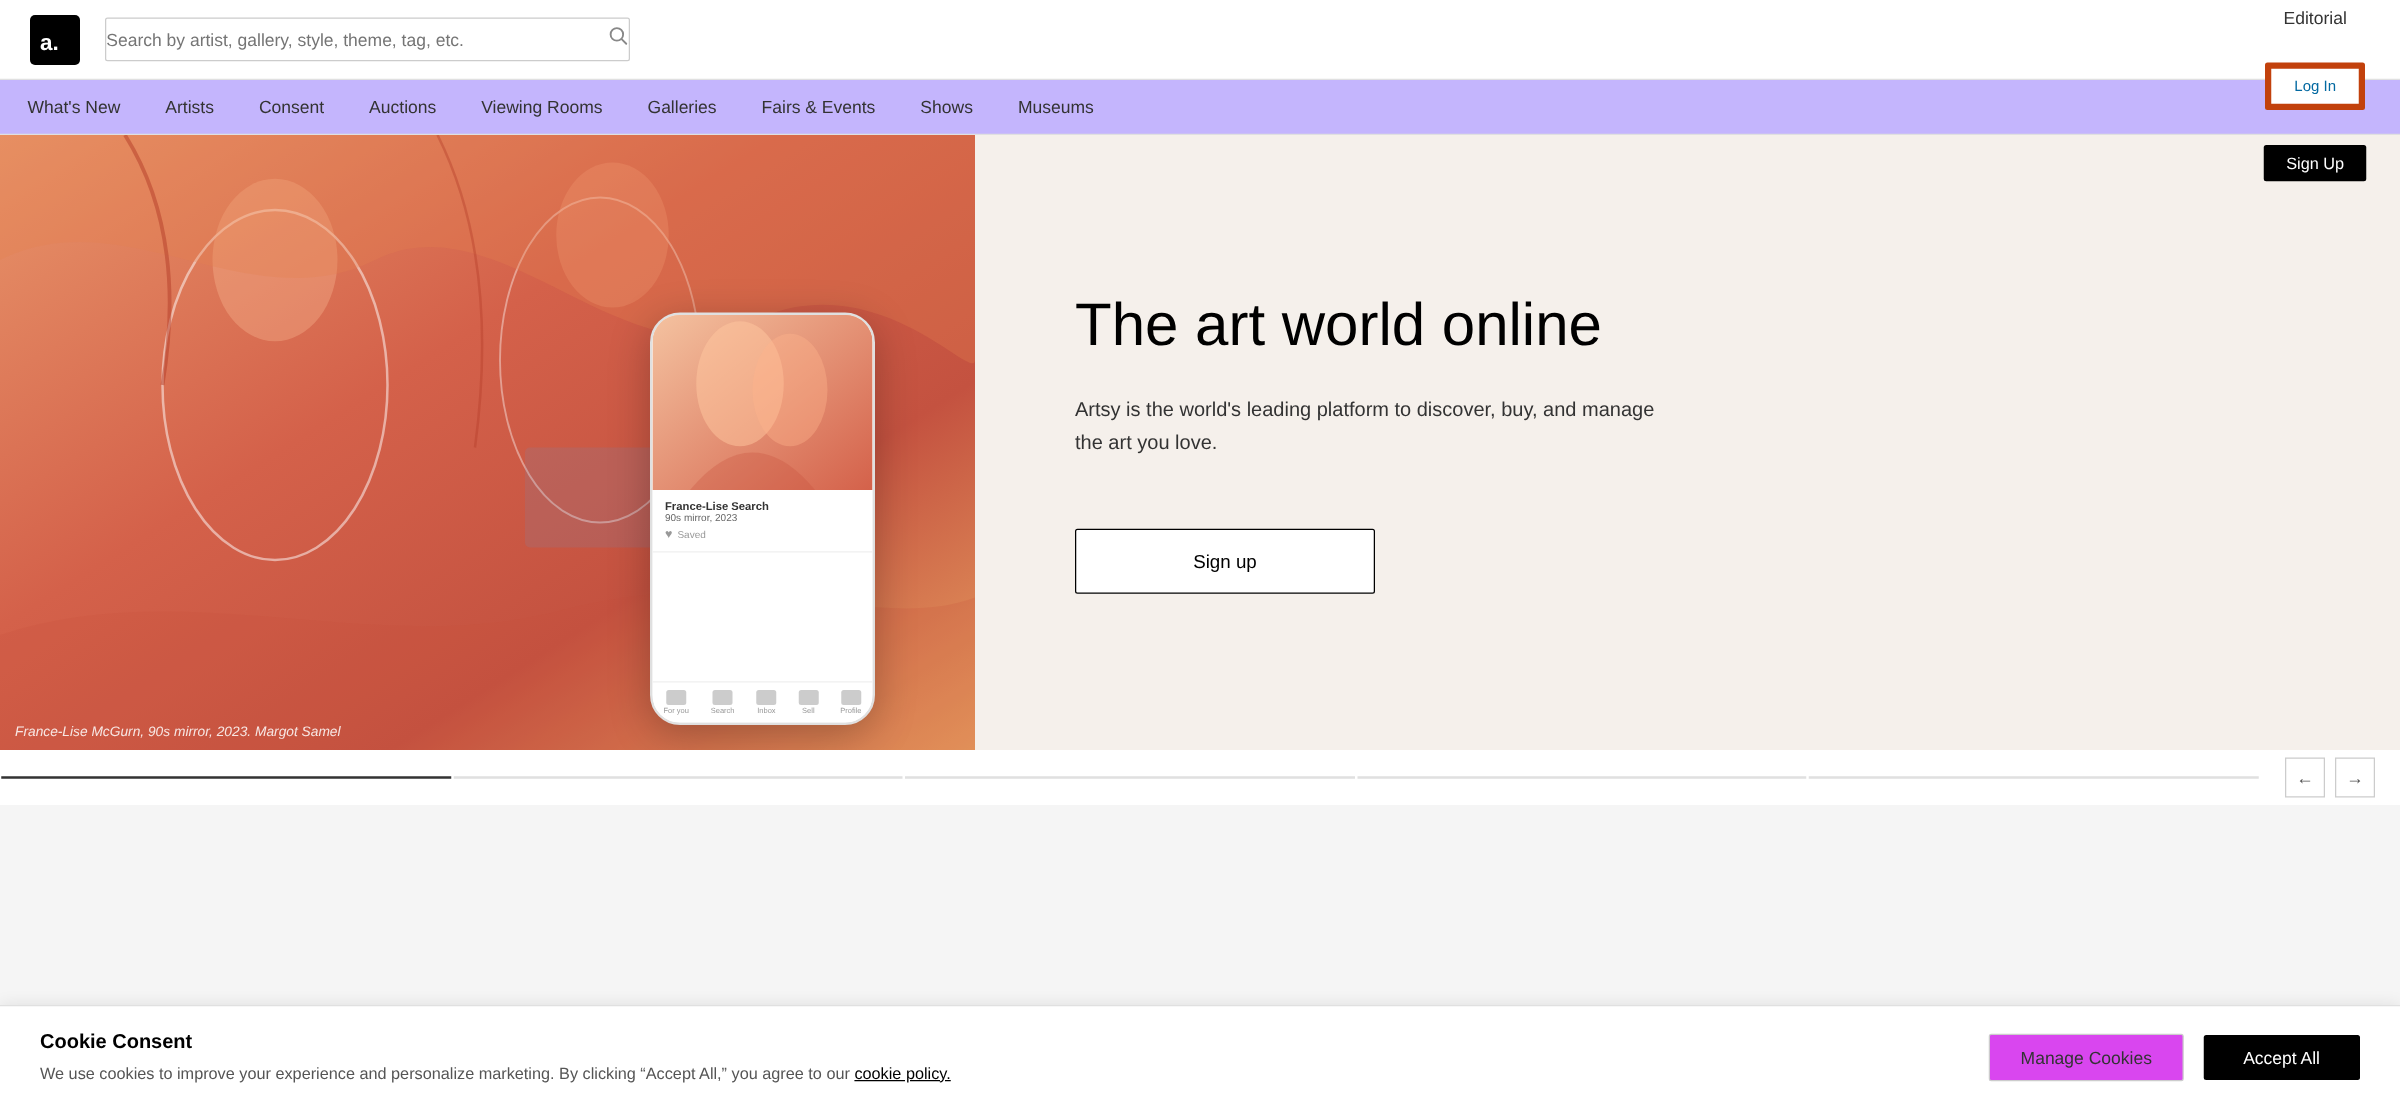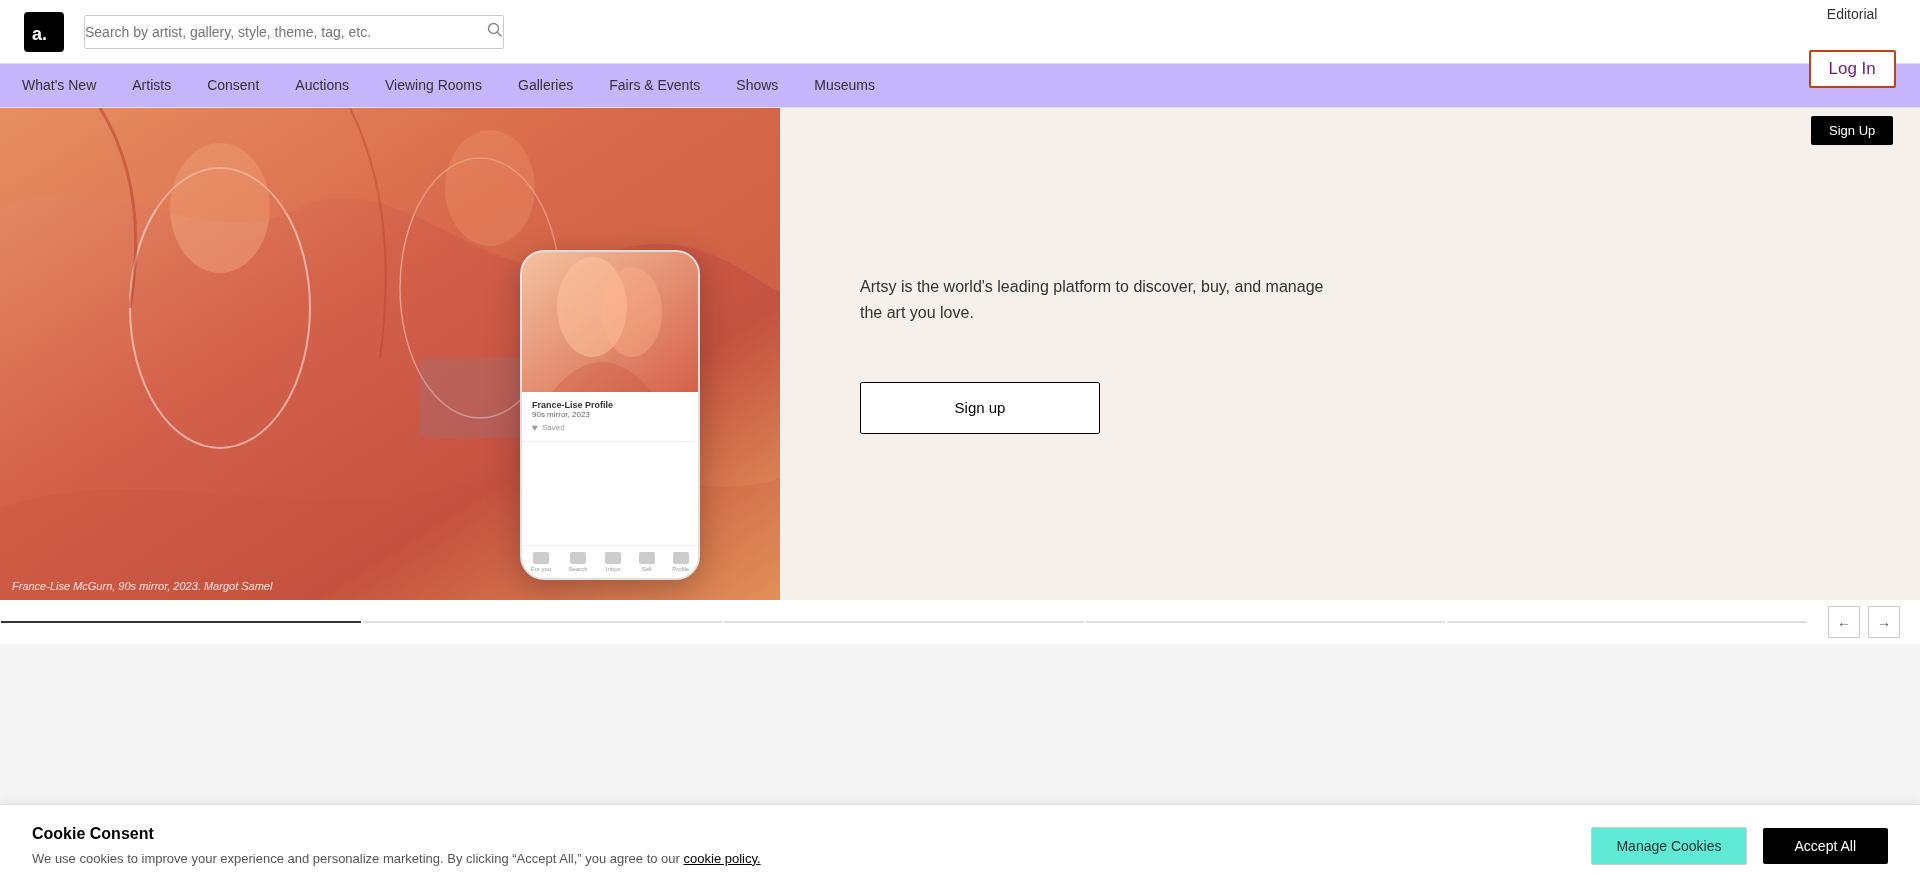--- a/index.html
+++ b/index.html
@@ -60,25 +60,25 @@
       flex-direction: column;
     }
     .header-link {
       font-size: 14px;
       color: #333;
       text-decoration: none;
       cursor: pointer;
       white-space: nowrap;
     }
     .btn-login {
-      border: 2px solid #c2410c;
-      background: #fff;
-      color: #701a75;
+      border: 5px solid #c2410c;
+      background: #fff;
+      color: #0369a1;
       padding: 7px 18px;
-      font-size: 17px;
+      font-size: 12px;
       cursor: pointer;
       border-radius: 2px;
     }
     .btn-signup {
       background: #000;
       color: #fff;
       padding: 7px 18px;
       font-size: 13px;
       cursor: pointer;
       border: none;
@@ -299,21 +299,21 @@
       text-decoration: underline;
       cursor: pointer;
     }
     .cookie-buttons {
       display: flex;
       gap: 16px;
       align-items: center;
       flex-shrink: 0;
     }
     .btn-manage {
-      background: #5eead4;
+      background: #d946ef;
       border: 1px solid #ccc;
       color: #333;
       padding: 10px 24px;
       font-size: 14px;
       cursor: pointer;
       border-radius: 2px;
     }
     .btn-accept {
       background: #000;
       color: #fff;
@@ -412,21 +412,21 @@
               </linearGradient>
             </defs>
             <rect width="176" height="140" fill="url(#pa)"></rect>
             <ellipse cx="70" cy="55" rx="35" ry="50" fill="rgba(255,200,160,0.5)"></ellipse>
             <ellipse cx="110" cy="60" rx="30" ry="45" fill="rgba(255,180,140,0.4)"></ellipse>
             <path d="M30,140 Q80,80 130,140" fill="rgba(200,80,60,0.3)"></path>
           </svg>
         </div>
 
         <div class="phone-info">
-          <div class="phone-artist">France-Lise Profile</div>
+          <div class="phone-artist">France-Lise Search</div>
           <div class="phone-title">90s mirror, 2023</div>
           <div class="phone-saved">
             <span class="heart-icon">♥</span>
             <span class="saved-text">Saved</span>
           </div>
         </div>
 
         <div class="phone-nav">
           <div class="phone-nav-item">
             <div class="phone-nav-icon"></div>
@@ -449,20 +449,21 @@
             <div class="phone-nav-label">Profile</div>
           </div>
         </div>
       </div>
     </div>
 
     <div class="hero-caption">France-Lise McGurn, 90s mirror, 2023. Margot Samel</div>
   </div>
 
   <div class="hero-content">
+    <h1 class="hero-title">The art world online</h1>
     <p class="hero-subtitle">Artsy is the world's leading platform to discover, buy, and manage the art you love.</p>
     <a class="btn-signup-hero">Sign up</a>
   </div>
 </section>
 
 <div class="progress-row" style="background:#fff; padding: 0 0; display:flex; align-items:center; height:44px;">
   <div style="flex:1; display:flex; align-items:center; gap:0; padding: 0 0; height:44px; background:#fff;">
 
     <div style="flex:1; height:2px; background:#333; margin:0 1px;"></div>
     <div style="flex:1; height:2px; background:#e0e0e0; margin:0 1px;"></div>

